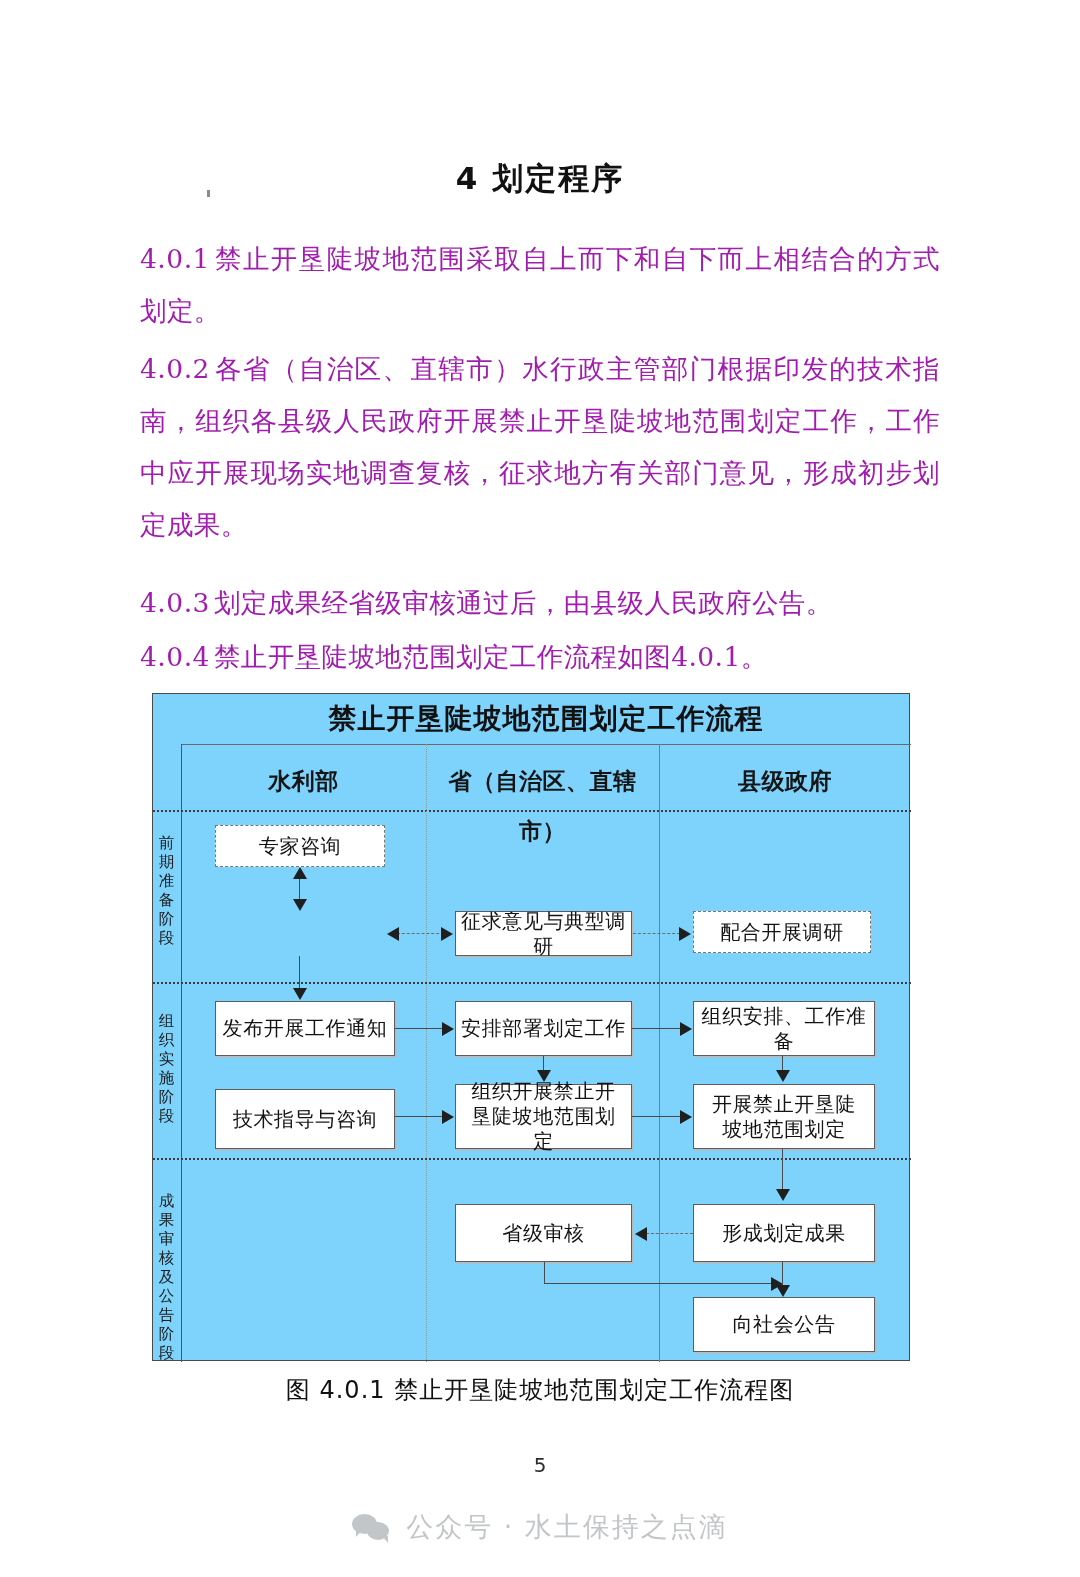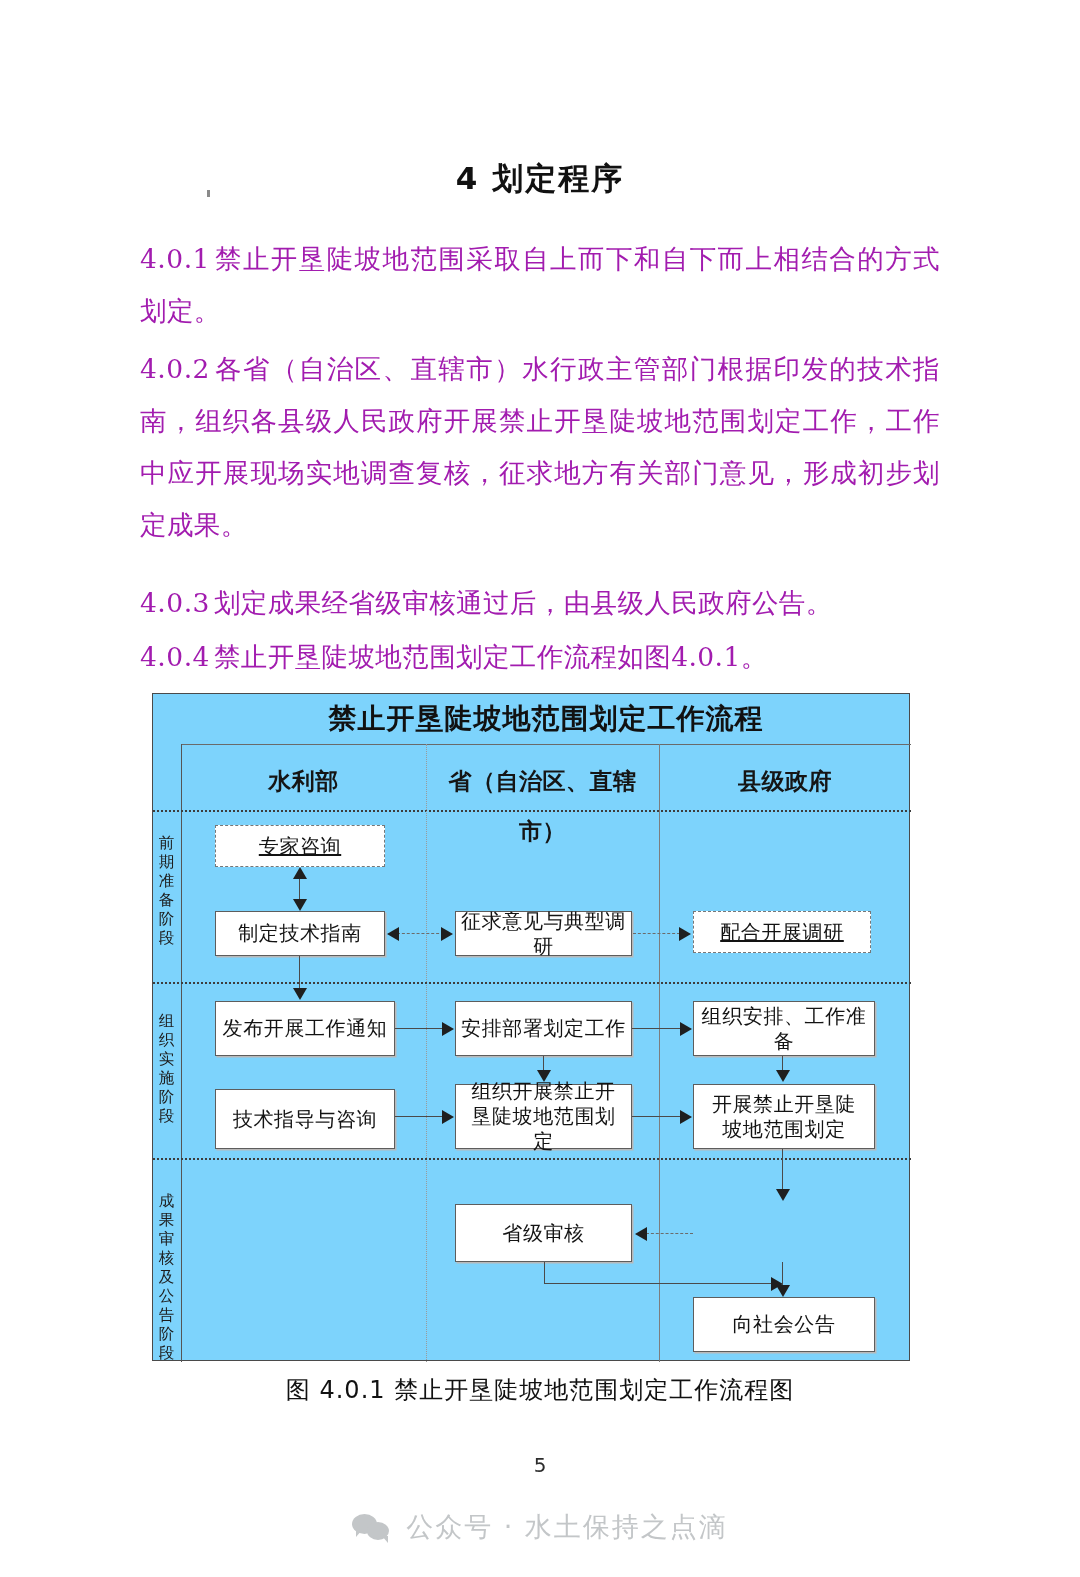--- a/index.html
+++ b/index.html
@@ -166,21 +166,21 @@
     line-height: 25px;
     font-family: "DejaVu Sans", "Liberation Sans", sans-serif;
     color: #131313;
     display: flex;
     align-items: center;
     justify-content: center;
     text-align: center;
     letter-spacing: 0.6px;
     box-shadow: 1.5px 1.5px 0 0 #b9b9b9;
   }
-  .node.dashed { border-style: dashed; border-color: #777; box-shadow: none; text-decoration: underline; }
+  .node.dashed { border-style: dashed; border-color: #777; box-shadow: none; }
 
   
   .ln {
     position: absolute;
     background: #4a4a4a;
   }
   .ln.h { height: 1.3px; }
   .ln.v { width: 1.3px; }
   .ln.dot-h {
     background: none;
@@ -312,21 +312,20 @@
 
     <div class="stage-div s2"></div>
     <div class="stage-div s3"></div>
 
     <div class="stage-label l1">前期准备阶段</div>
     <div class="stage-label l2">组织实施阶段</div>
     <div class="stage-label l3">成果审核及公告阶段</div>
 
     <div class="node dashed" style="left:62px; top:131px; width:170px; height:42px;">专家咨询</div>
 
-    <div class="node" style="left:62px; top:217px; width:170px; height:45px;">制定技术指南</div>
 
     <div class="node" style="left:302px; top:217px; width:177px; height:45px;">征求意见与典型调研</div>
 
     <div class="node dashed" style="left:540px; top:217px; width:178px; height:42px;">配合开展调研</div>
 
     <div class="ln v" style="left:146px; top:181px; height:30px;"></div>
     <div class="arw up" style="left:140px; top:173px;"></div>
     <div class="arw down" style="left:140px; top:205px;"></div>
 
     <div class="ln dot-h" style="left:244px; top:239px; width:47px;"></div>
@@ -364,20 +363,21 @@
     <div class="arw down" style="left:623px; top:376px;"></div>
 
     <div class="ln h" style="left:242px; top:422px; width:49px;"></div>
     <div class="arw right" style="left:289px; top:416px;"></div>
 
     <div class="ln h" style="left:479px; top:422px; width:49px;"></div>
     <div class="arw right" style="left:527px; top:416px;"></div>
 
     <div class="node" style="left:302px; top:510px; width:177px; height:58px;">省级审核</div>
 
+    <div class="node" style="left:540px; top:510px; width:182px; height:58px;">形成划定成果</div>
 
     <div class="node" style="left:540px; top:603px; width:182px; height:55px;">向社会公告</div>
 
     <div class="ln v" style="left:629px; top:455px; height:43px;"></div>
     <div class="arw down" style="left:623px; top:495px;"></div>
 
     <div class="ln dot-h" style="left:493px; top:539px; width:47px;"></div>
     <div class="arw left" style="left:482px; top:533px;"></div>
 
     <div class="ln v" style="left:391px; top:568px; height:22px;"></div>

